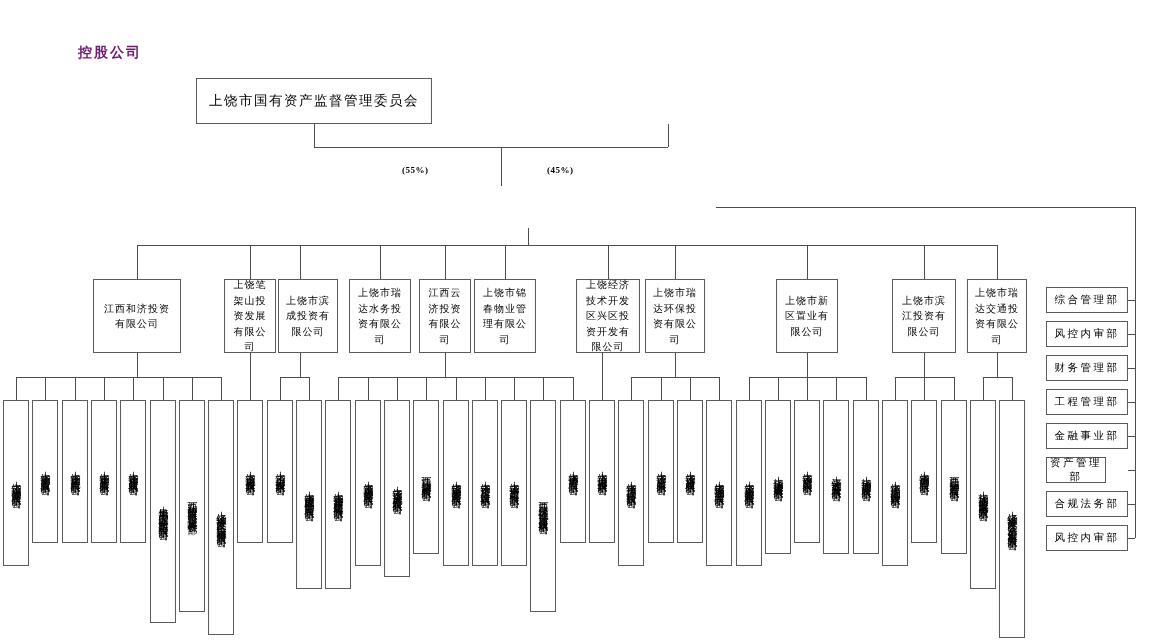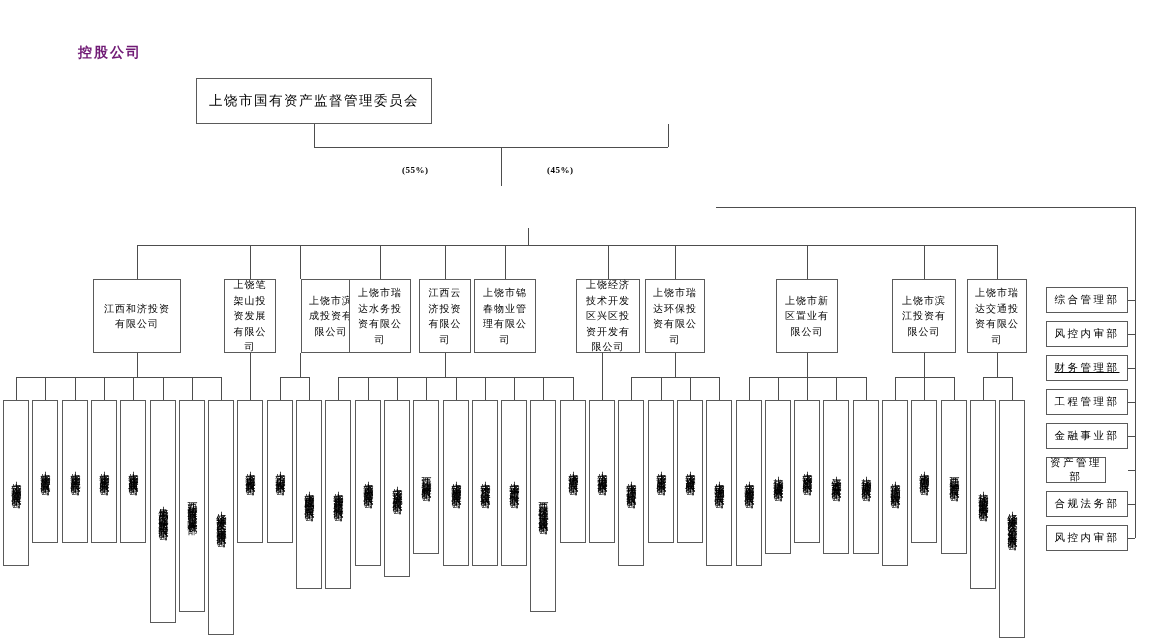--- a/index.html
+++ b/index.html
@@ -110,21 +110,21 @@
       <div class="ln" style="left: 983px; top: 377px; width: 1px; height: 23px;"></div>
       <div class="ln" style="left: 1012px; top: 377px; width: 1px; height: 23px;"></div>
     </div>
   <div id="nodes">
       <div class="obox dept" style="left: 1046px; top: 287px; width: 82px; height: 26px;">
         <span>综合管理部</span>
       </div>
       <div class="obox dept" style="left: 1046px; top: 321px; width: 82px; height: 26px;">
         <span>风控内审部</span>
       </div>
-      <div class="obox dept" style="left: 1046px; top: 355px; width: 82px; height: 26px; text-decoration: underline;">
+      <div class="obox dept" style="left: 1046px; top: 355px; width: 82px; height: 26px;">
         <span>财务管理部</span>
       </div>
       <div class="obox dept" style="left: 1046px; top: 389px; width: 82px; height: 26px;">
         <span>工程管理部</span>
       </div>
       <div class="obox dept" style="left: 1046px; top: 423px; width: 82px; height: 26px;">
         <span>金融事业部</span>
       </div>
       <div class="obox dept" style="left: 1046px; top: 457px; width: 60px; height: 26px;">
         <span>资产管理部</span>
@@ -161,21 +161,21 @@
       </div>
       <div class="obox l3" style="left: 208px; top: 400px; width: 26px; height: 234.5px;">
         <span class="vtxt">上饶经济技术开发区金控融资租赁有限公司</span>
       </div>
       <div class="obox l2" style="left: 224px; top: 279px; width: 52px; height: 74px;">
         <span>上饶笔架山投资发展有限公司</span>
       </div>
       <div class="obox l3" style="left: 237px; top: 400px; width: 26px; height: 142.5px;">
         <span class="vtxt">上饶市龙科投资有限公司</span>
       </div>
-      <div class="obox l2" style="left: 278px; top: 279px; width: 60px; height: 74px; margin-left: 23px;">
+      <div class="obox l2" style="left: 278px; top: 279px; width: 60px; height: 74px;">
         <span>上饶市滨成投资有限公司</span>
       </div>
       <div class="obox l3" style="left: 267px; top: 400px; width: 26px; height: 142.5px;">
         <span class="vtxt">上饶市上创投资有限公司</span>
       </div>
       <div class="obox l3" style="left: 296px; top: 400px; width: 26px; height: 188.5px;">
         <span class="vtxt">上饶市滨成园区运营管理有限公司</span>
       </div>
       <div class="obox l2" style="left: 349px; top: 279px; width: 62px; height: 74px;">
         <span>上饶市瑞达水务投资有限公司</span>

